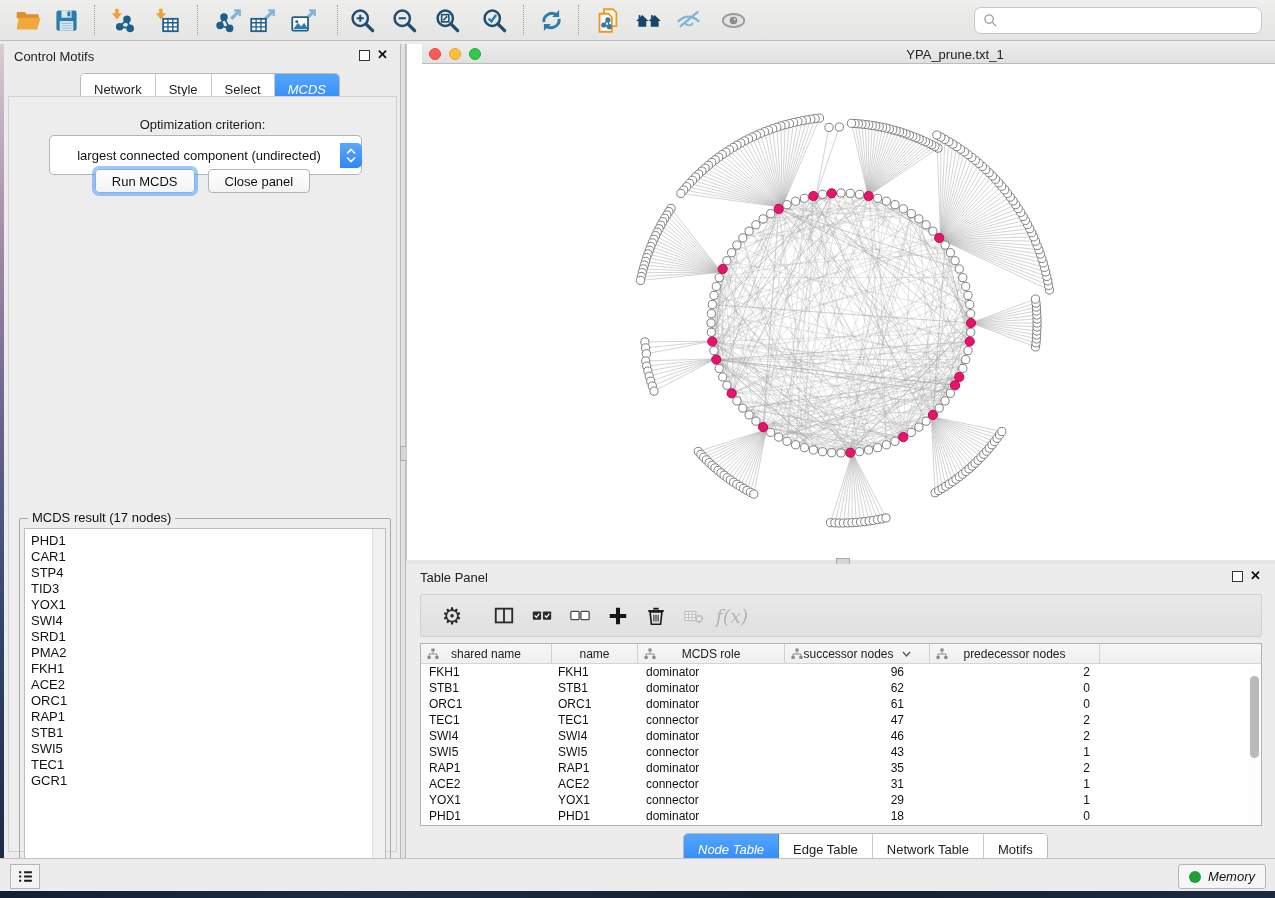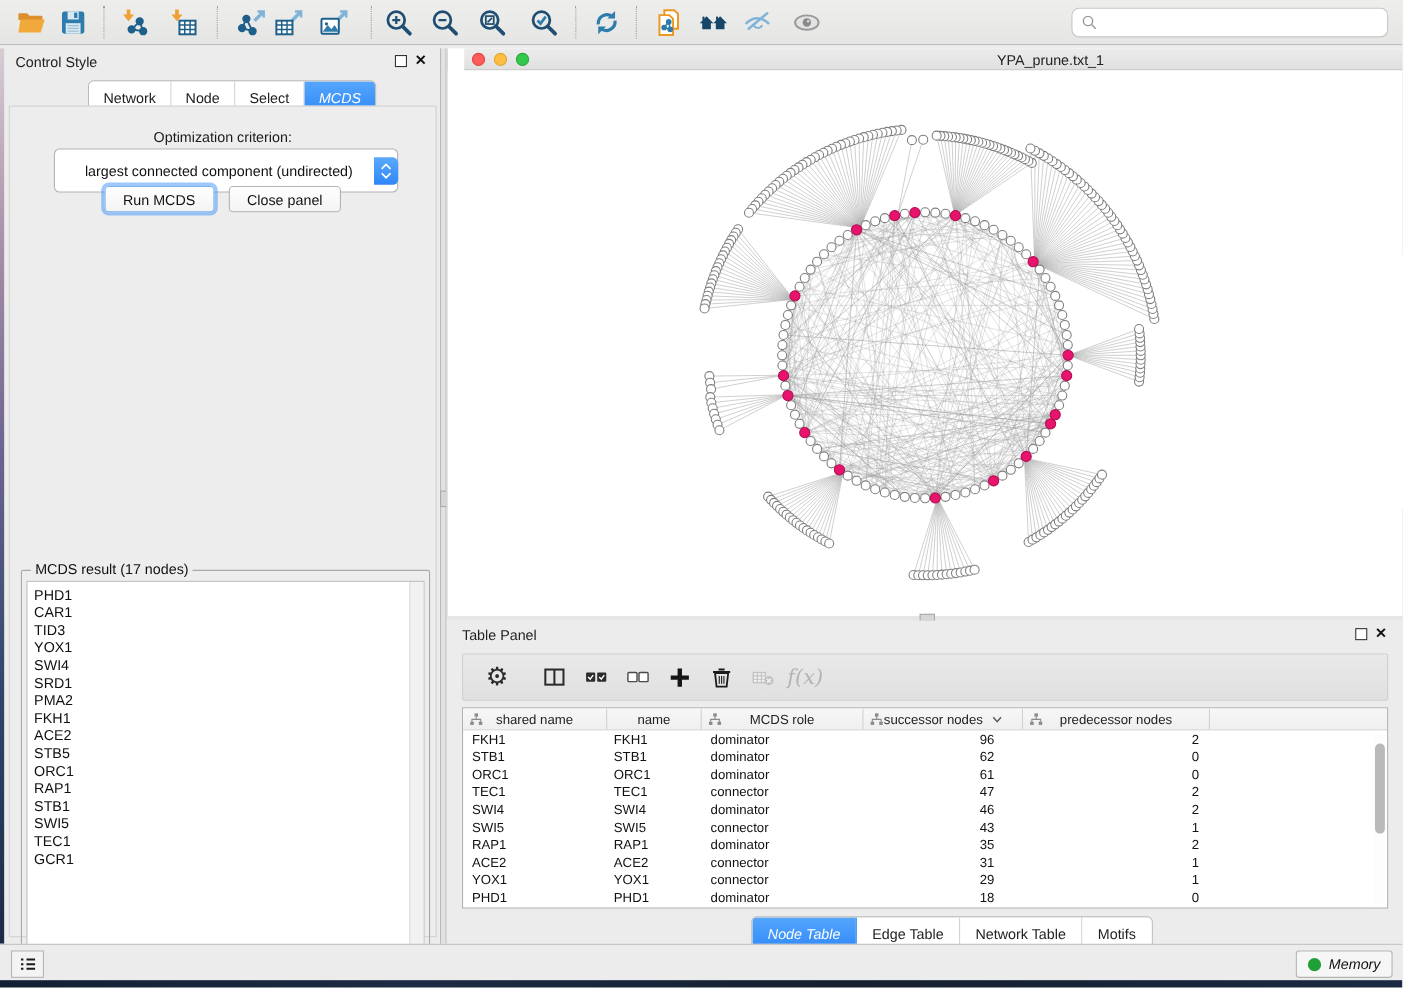--- a/index.html
+++ b/index.html
@@ -261,27 +261,27 @@
         </svg>
       <input type="text" placeholder="" style="">
     </div>
   </div>
 
   <div class="wall-left"></div>
   <div class="wall-bottom"></div>
 
   <div class="control-panel">
     <div class="cp-header">
-      <span class="cp-title">Control Style</span>
+      <span class="cp-title">Control Motifs</span>
       <span class="panel-float"></span>
       <span class="panel-close">✕</span>
     </div>
     <div class="seg-tabs cp-tabs">
       <div class="seg-tab">Network</div>
-      <div class="seg-tab">Node</div>
+      <div class="seg-tab">Style</div>
       <div class="seg-tab">Select</div>
       <div class="seg-tab active">MCDS</div>
     </div>
     <div class="cp-body">
       <div class="opt-label">Optimization criterion:</div>
       <div class="opt-select">
         <span class="val">largest connected component (undirected)</span>
         <span class="cap">
           <svg viewBox="0 0 10 6">
               <path d="M1 5 5 1l4 4" fill="none" stroke="#fff" stroke-width="1.6"></path>
@@ -294,28 +294,28 @@
       <div class="cp-buttons">
         <div class="btn focus-ring">Run MCDS</div>
         <div class="btn">Close panel</div>
       </div>
       <div class="groupbox">
         <span class="legend">MCDS result (17 nodes)</span>
         <div class="list-wrap">
           <div class="mcds-list" id="mcds-list">
               <div>PHD1</div>
               <div>CAR1</div>
+              <div>STP4</div>
               <div>TID3</div>
               <div>YOX1</div>
               <div>SWI4</div>
               <div>SRD1</div>
               <div>PMA2</div>
               <div>FKH1</div>
               <div>ACE2</div>
-              <div>STB5</div>
               <div>ORC1</div>
               <div>RAP1</div>
               <div>STB1</div>
               <div>SWI5</div>
               <div>TEC1</div>
               <div>GCR1</div>
             </div>
           <div class="list-scroll"></div>
         </div>
       </div>

